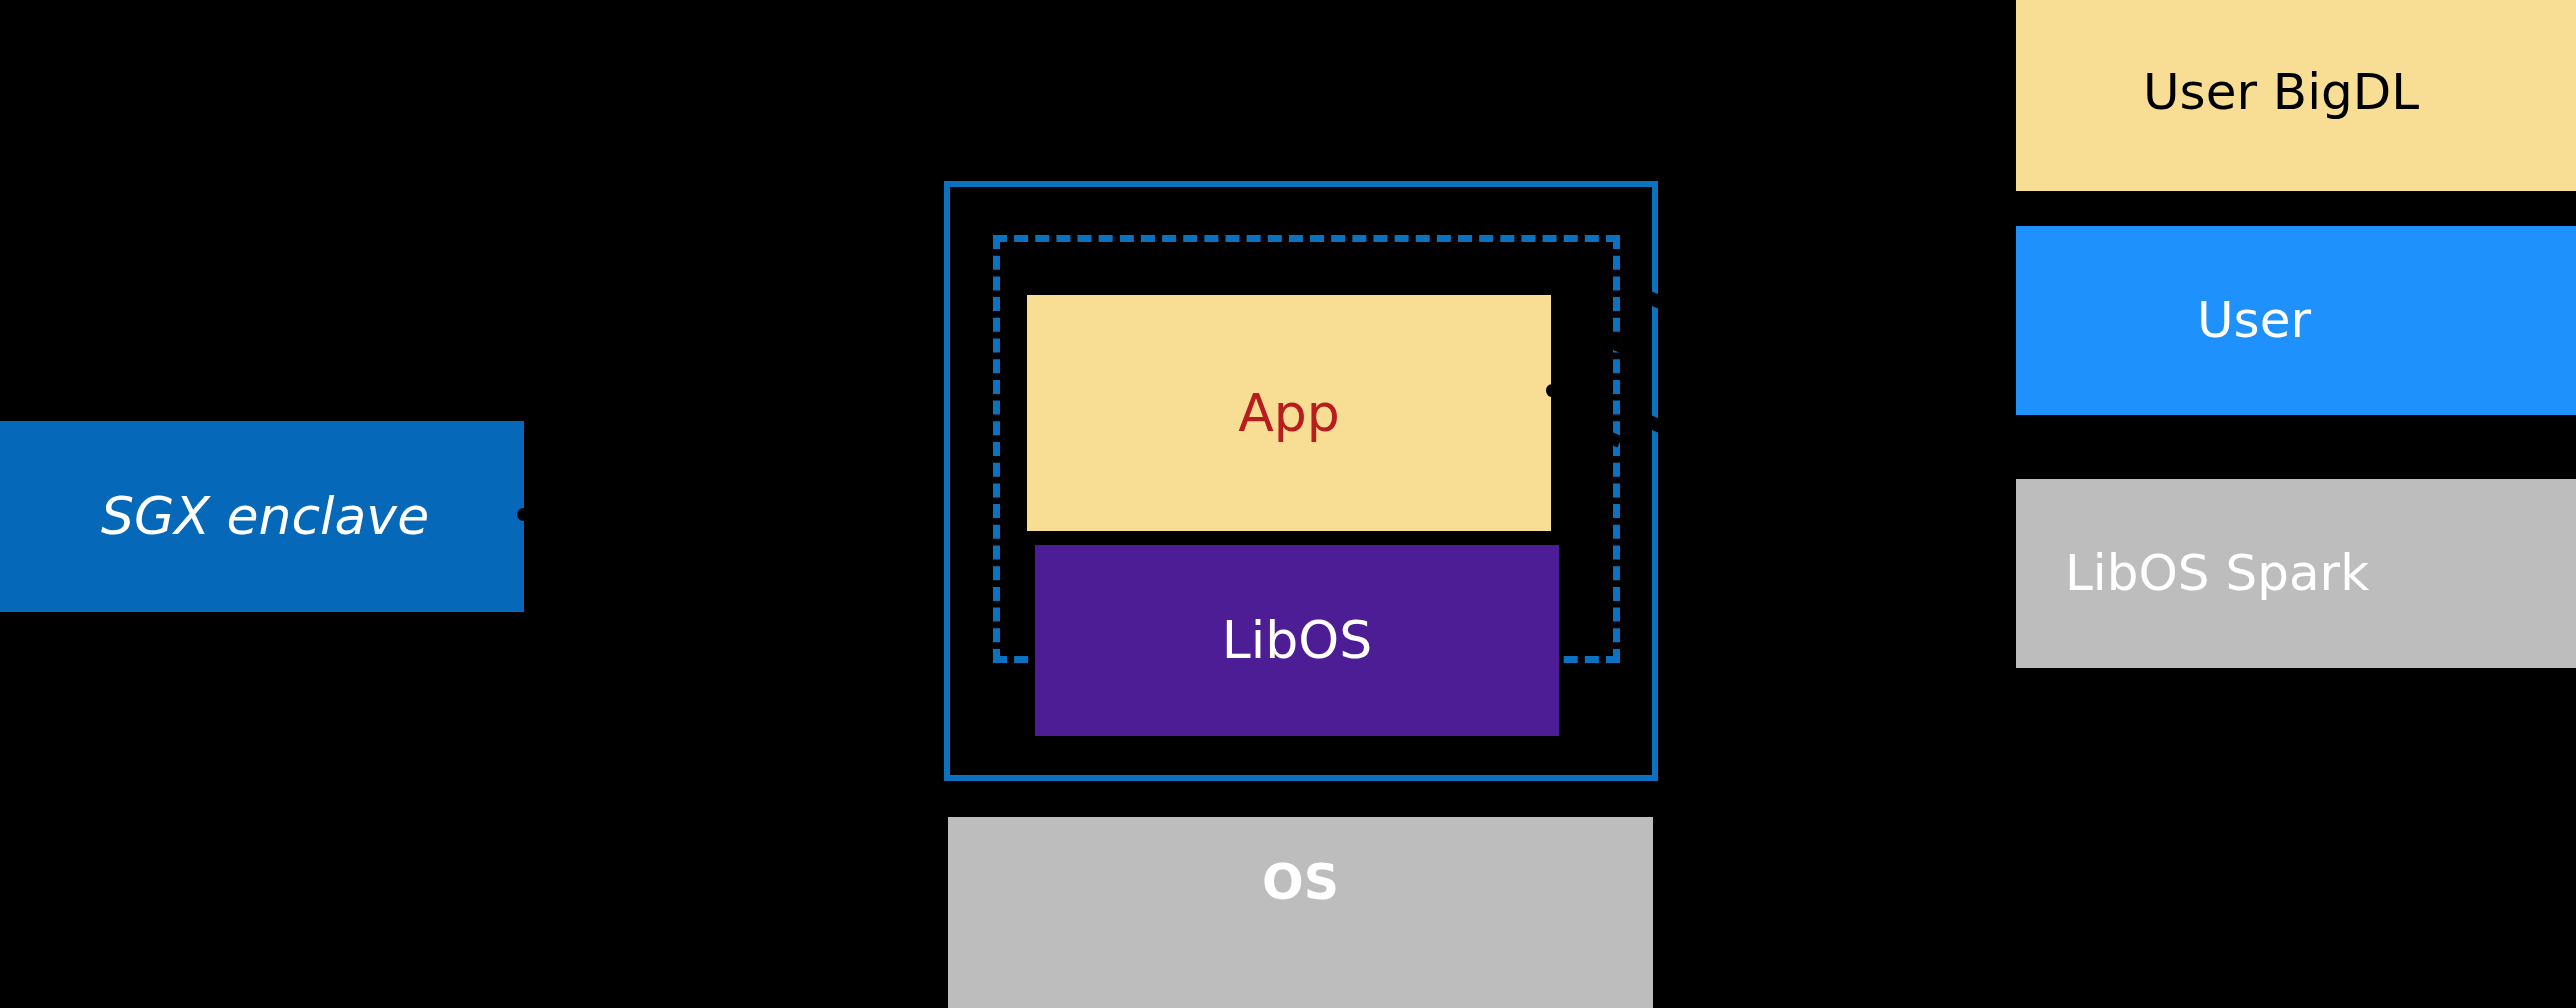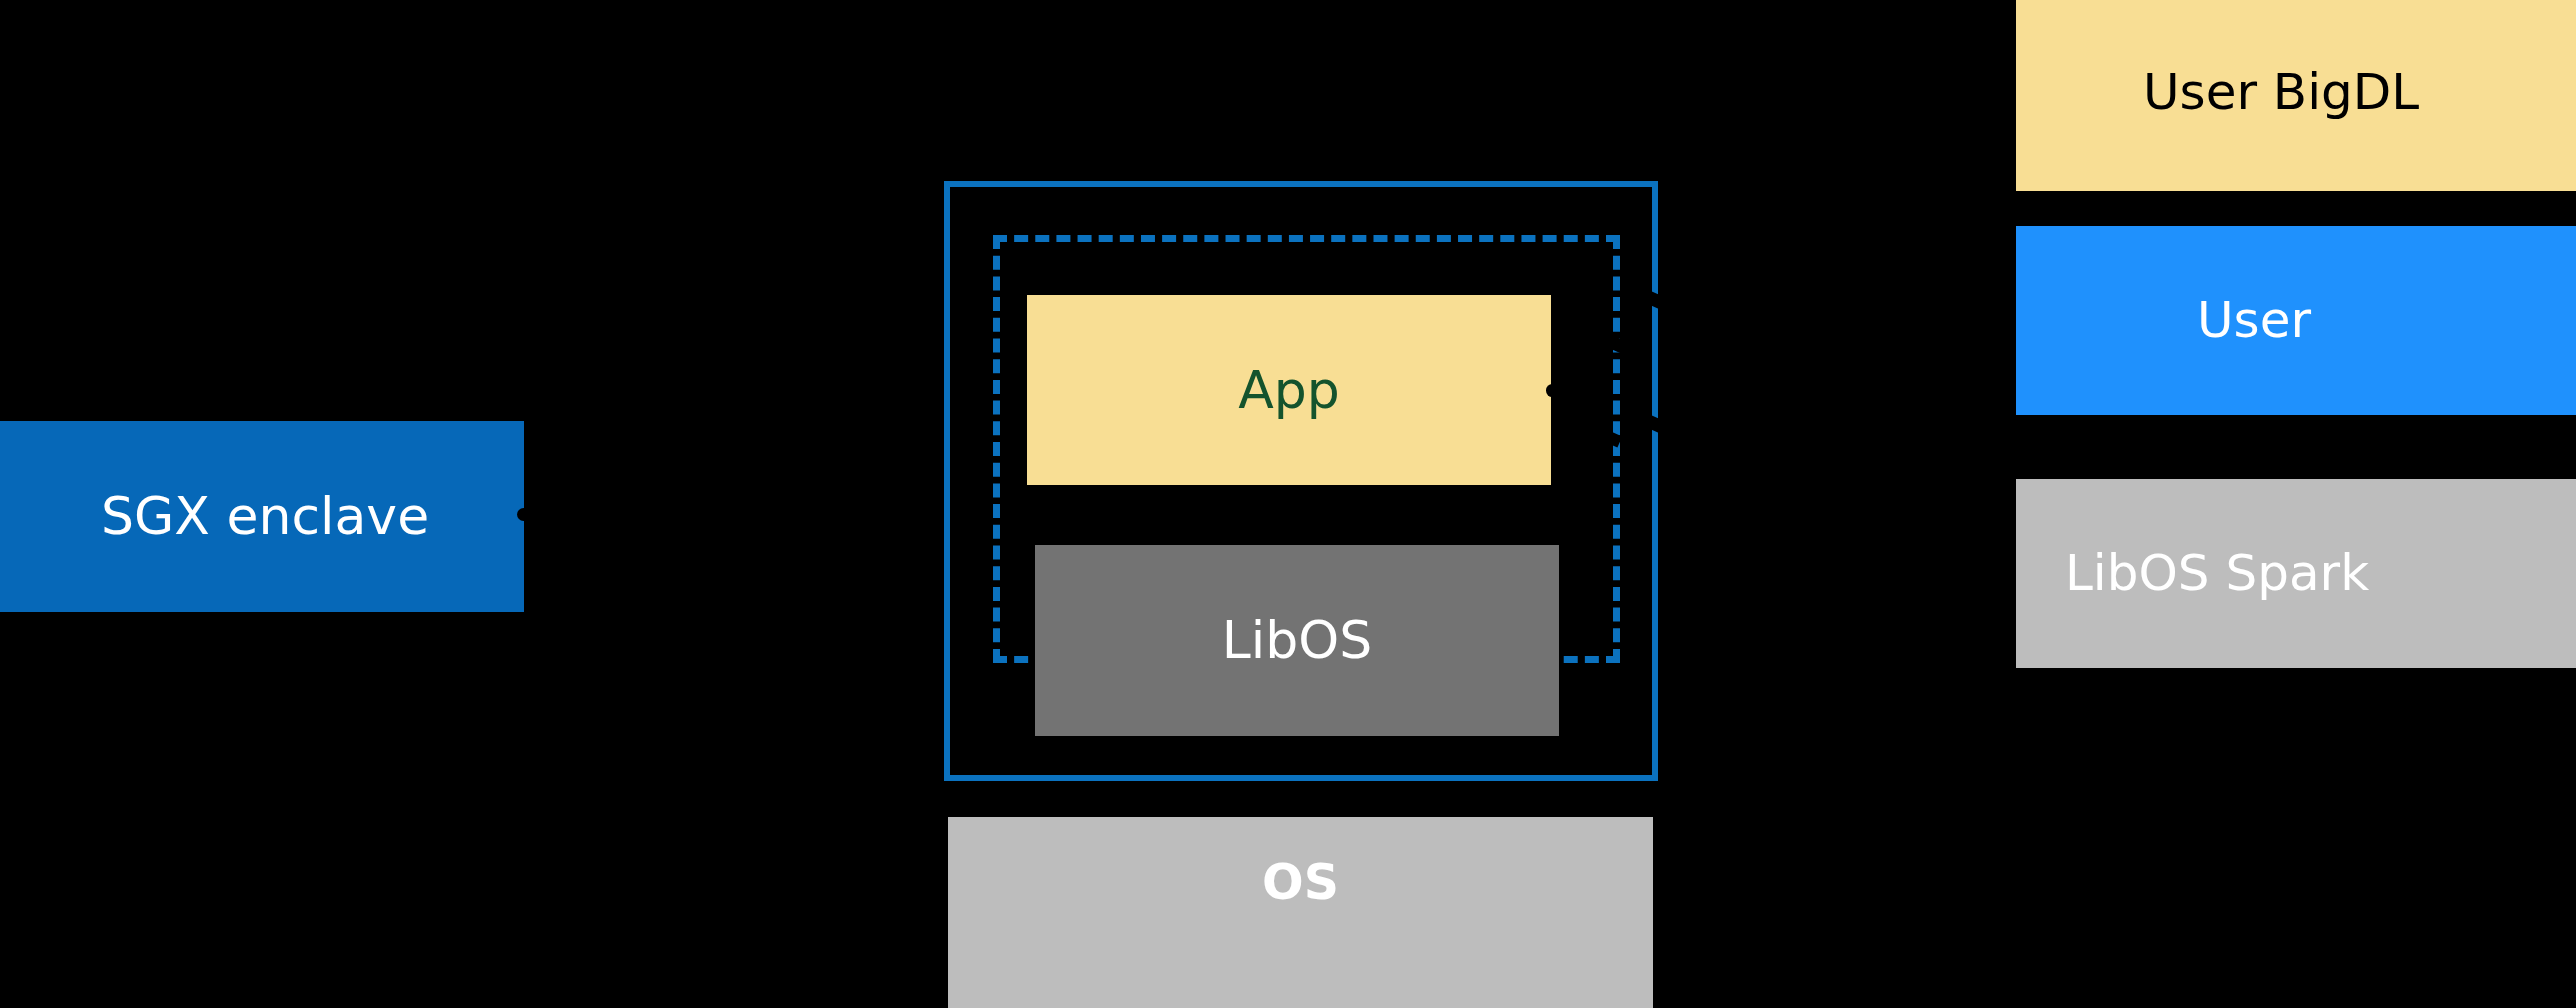--- a/index.html
+++ b/index.html
@@ -32,21 +32,21 @@
   
   #sgx-enclave-box {
     left: -8.4px;
     top: 421px;
     width: 532px;
     height: 191px;
     background: #0668b8;
     color: #ffffff;
     font-size: 52px;
   }
-  #sgx-enclave-label { padding-left: 15px; }
+  #sgx-enclave-label { padding-left: 15px; font-style: italic; }
 
   
   #sgx-connector-dot {
     position: absolute;
     left: 517px;
     top: 508px;
     width: 13.4px;
     height: 13.4px;
     border-radius: 50%;
     background: #000000;
@@ -85,44 +85,44 @@
   #notch-outer-top   { left: 1644px; top: 295px;  width: 28.5px; height: 13.4px; }
   #notch-outer-bot   { left: 1644px; top: 419px;  width: 28.5px; height: 13.4px; }
   #notch-dash-top    { left: 1596px; top: 335px;  width: 28.5px; height: 13.4px; }
   #notch-dash-bot    { left: 1596px; top: 431px;  width: 25px; height: 11.7px; }
 
   
   #app-box {
     left: 1027px;
     top: 295px;
     width: 524px;
-    height: 190px;
+    height: 236px;
     background: #f8de94;
-    color: #14532d;
+    color: #b91c1c;
     font-size: 52px;
   }
 
   
   #app-connector-dot {
     position: absolute;
     left: 1546px;
     top: 384px;
     width: 12.6px;
     height: 12.6px;
     border-radius: 50%;
     background: #000000;
   }
 
   
   #libos-box {
     left: 1035px;
     top: 545px;
     width: 524px;
     height: 191px;
-    background: #737373;
+    background: #4c1d95;
     color: #ffffff;
     font-size: 52px;
   }
 
   
   #os-box {
     left: 948px;
     top: 817px;
     width: 705px;
     height: 201px;

